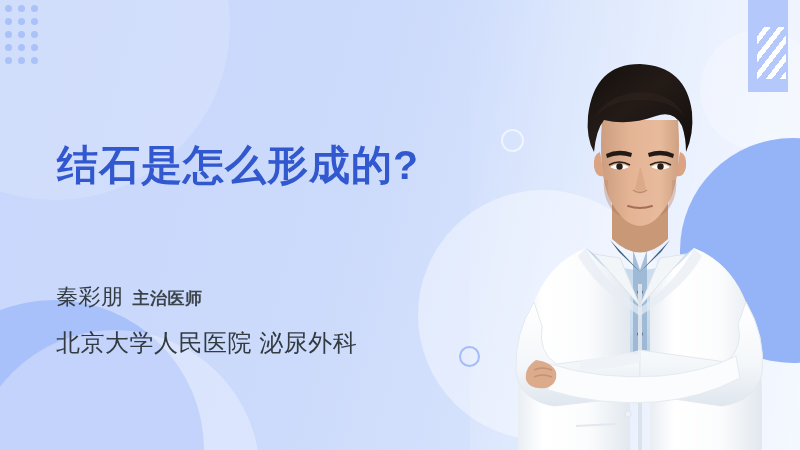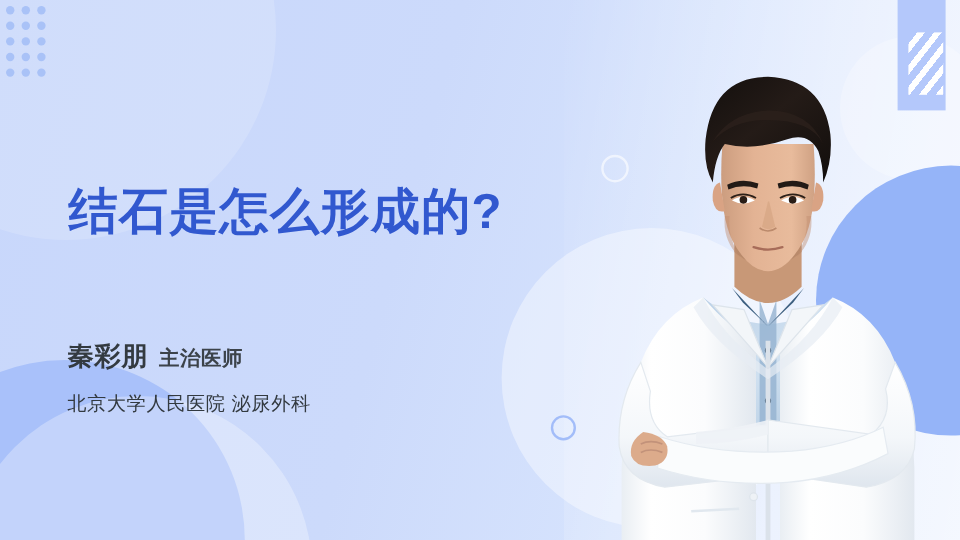--- a/index.html
+++ b/index.html
@@ -68,33 +68,33 @@
   .stripe-block{
     position:absolute;left:757px;top:27px;width:29px;height:52px;
     background:repeating-linear-gradient(
       -52deg,
       #ffffff 0px,#ffffff 5px,
       rgba(255,255,255,0) 5px,rgba(255,255,255,0) 11px);
   }
 
   
   .title{
-    position:absolute;left:57px;top:151px;
+    position:absolute;left:57px;top:140px;
     font-size:41px;line-height:50px;font-weight:bold;
     color:#3158cf;letter-spacing:1px;white-space:nowrap;
   }
   .byline{
     position:absolute;left:56px;top:282px;
     white-space:nowrap;color:#333a40;
   }
-  .byline .doc-name{font-size:22px;font-weight:bold;letter-spacing:.5px;}
+  .byline .doc-name{font-size:22px;font-weight:normal;letter-spacing:.5px;}
   .byline .doc-rank{font-size:17px;font-weight:bold;margin-left:9px;color:#3c434a;letter-spacing:.5px;}
   .affil{
     position:absolute;left:56px;top:327px;
-    font-size:16px;color:#333a40;white-space:nowrap;letter-spacing:.5px;
+    font-size:24px;color:#333a40;white-space:nowrap;letter-spacing:.5px;
   }
 
   
   .doctor{
     position:absolute;left:490px;top:34px;width:300px;height:416px;
   }
   .doctor svg{display:block;width:300px;height:416px;}
 </style>
 </head>
 <body>

